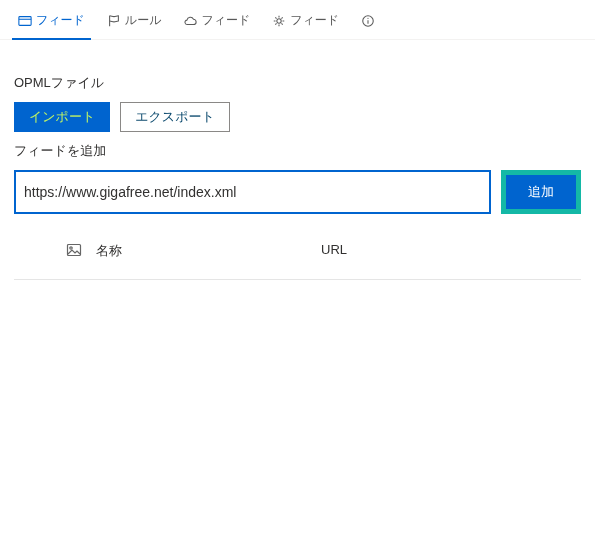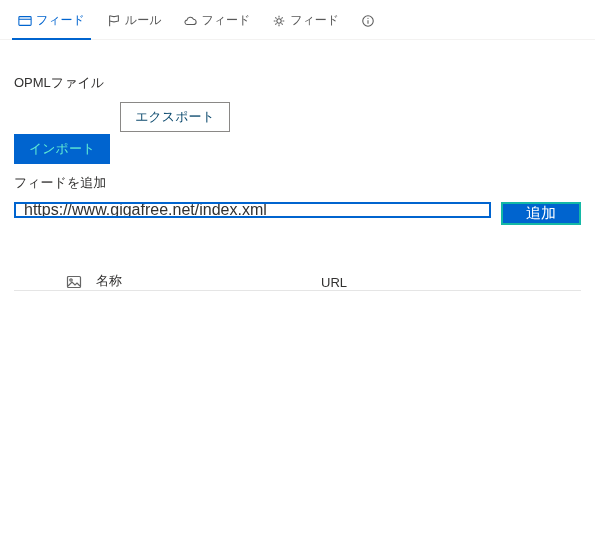--- a/index.html
+++ b/index.html
@@ -70,61 +70,60 @@
     justify-content: center;
     font-size: 13px;
     border: 1px solid;
     padding: 0 14px;
     cursor: pointer;
     user-select: none;
   }
   .btn-primary {
     background: #0064cf;
     border-color: #0064cf;
-    color: #5eead4;
-    margin-top: 32px;
+    color: #bef264;
   }
   .btn-secondary {
     background: #fff;
     border-color: #8a8886;
     color: #0c4a6e;
   }
 
   .add-row {
     display: flex;
     align-items: stretch;
     gap: 10px;
     margin-bottom: 24px;
   }
   .url-input {
     flex: 1;
-    height: 16px;
+    height: 44px;
     border: 2px solid #0064cf;
     padding: 0 8px;
-    font-size: 16px;
+    font-size: 14px;
     font-family: inherit;
     outline: none;
     color: #323130;
   }
   .btn-add {
     width: 80px;
     background: #0064cf;
-    border: 2px solid #14b8a6;
+    border: 5px solid #14b8a6;
     color: #fff;
     display: inline-flex;
     align-items: center;
     justify-content: center;
-    font-size: 15px;
+    font-size: 13px;
     cursor: pointer;
   }
 
   
   .thead-row {
     display: flex;
-    align-items: flex-end;
+    align-items: flex-start;
     height: 38px;
     border-bottom: 1px solid #e5e5e5;
     padding-left: 52px;
     font-size: 13px;
     color: #323130;
   }
   .th-icon {
     width: 30px;
     display: inline-flex;
   }

